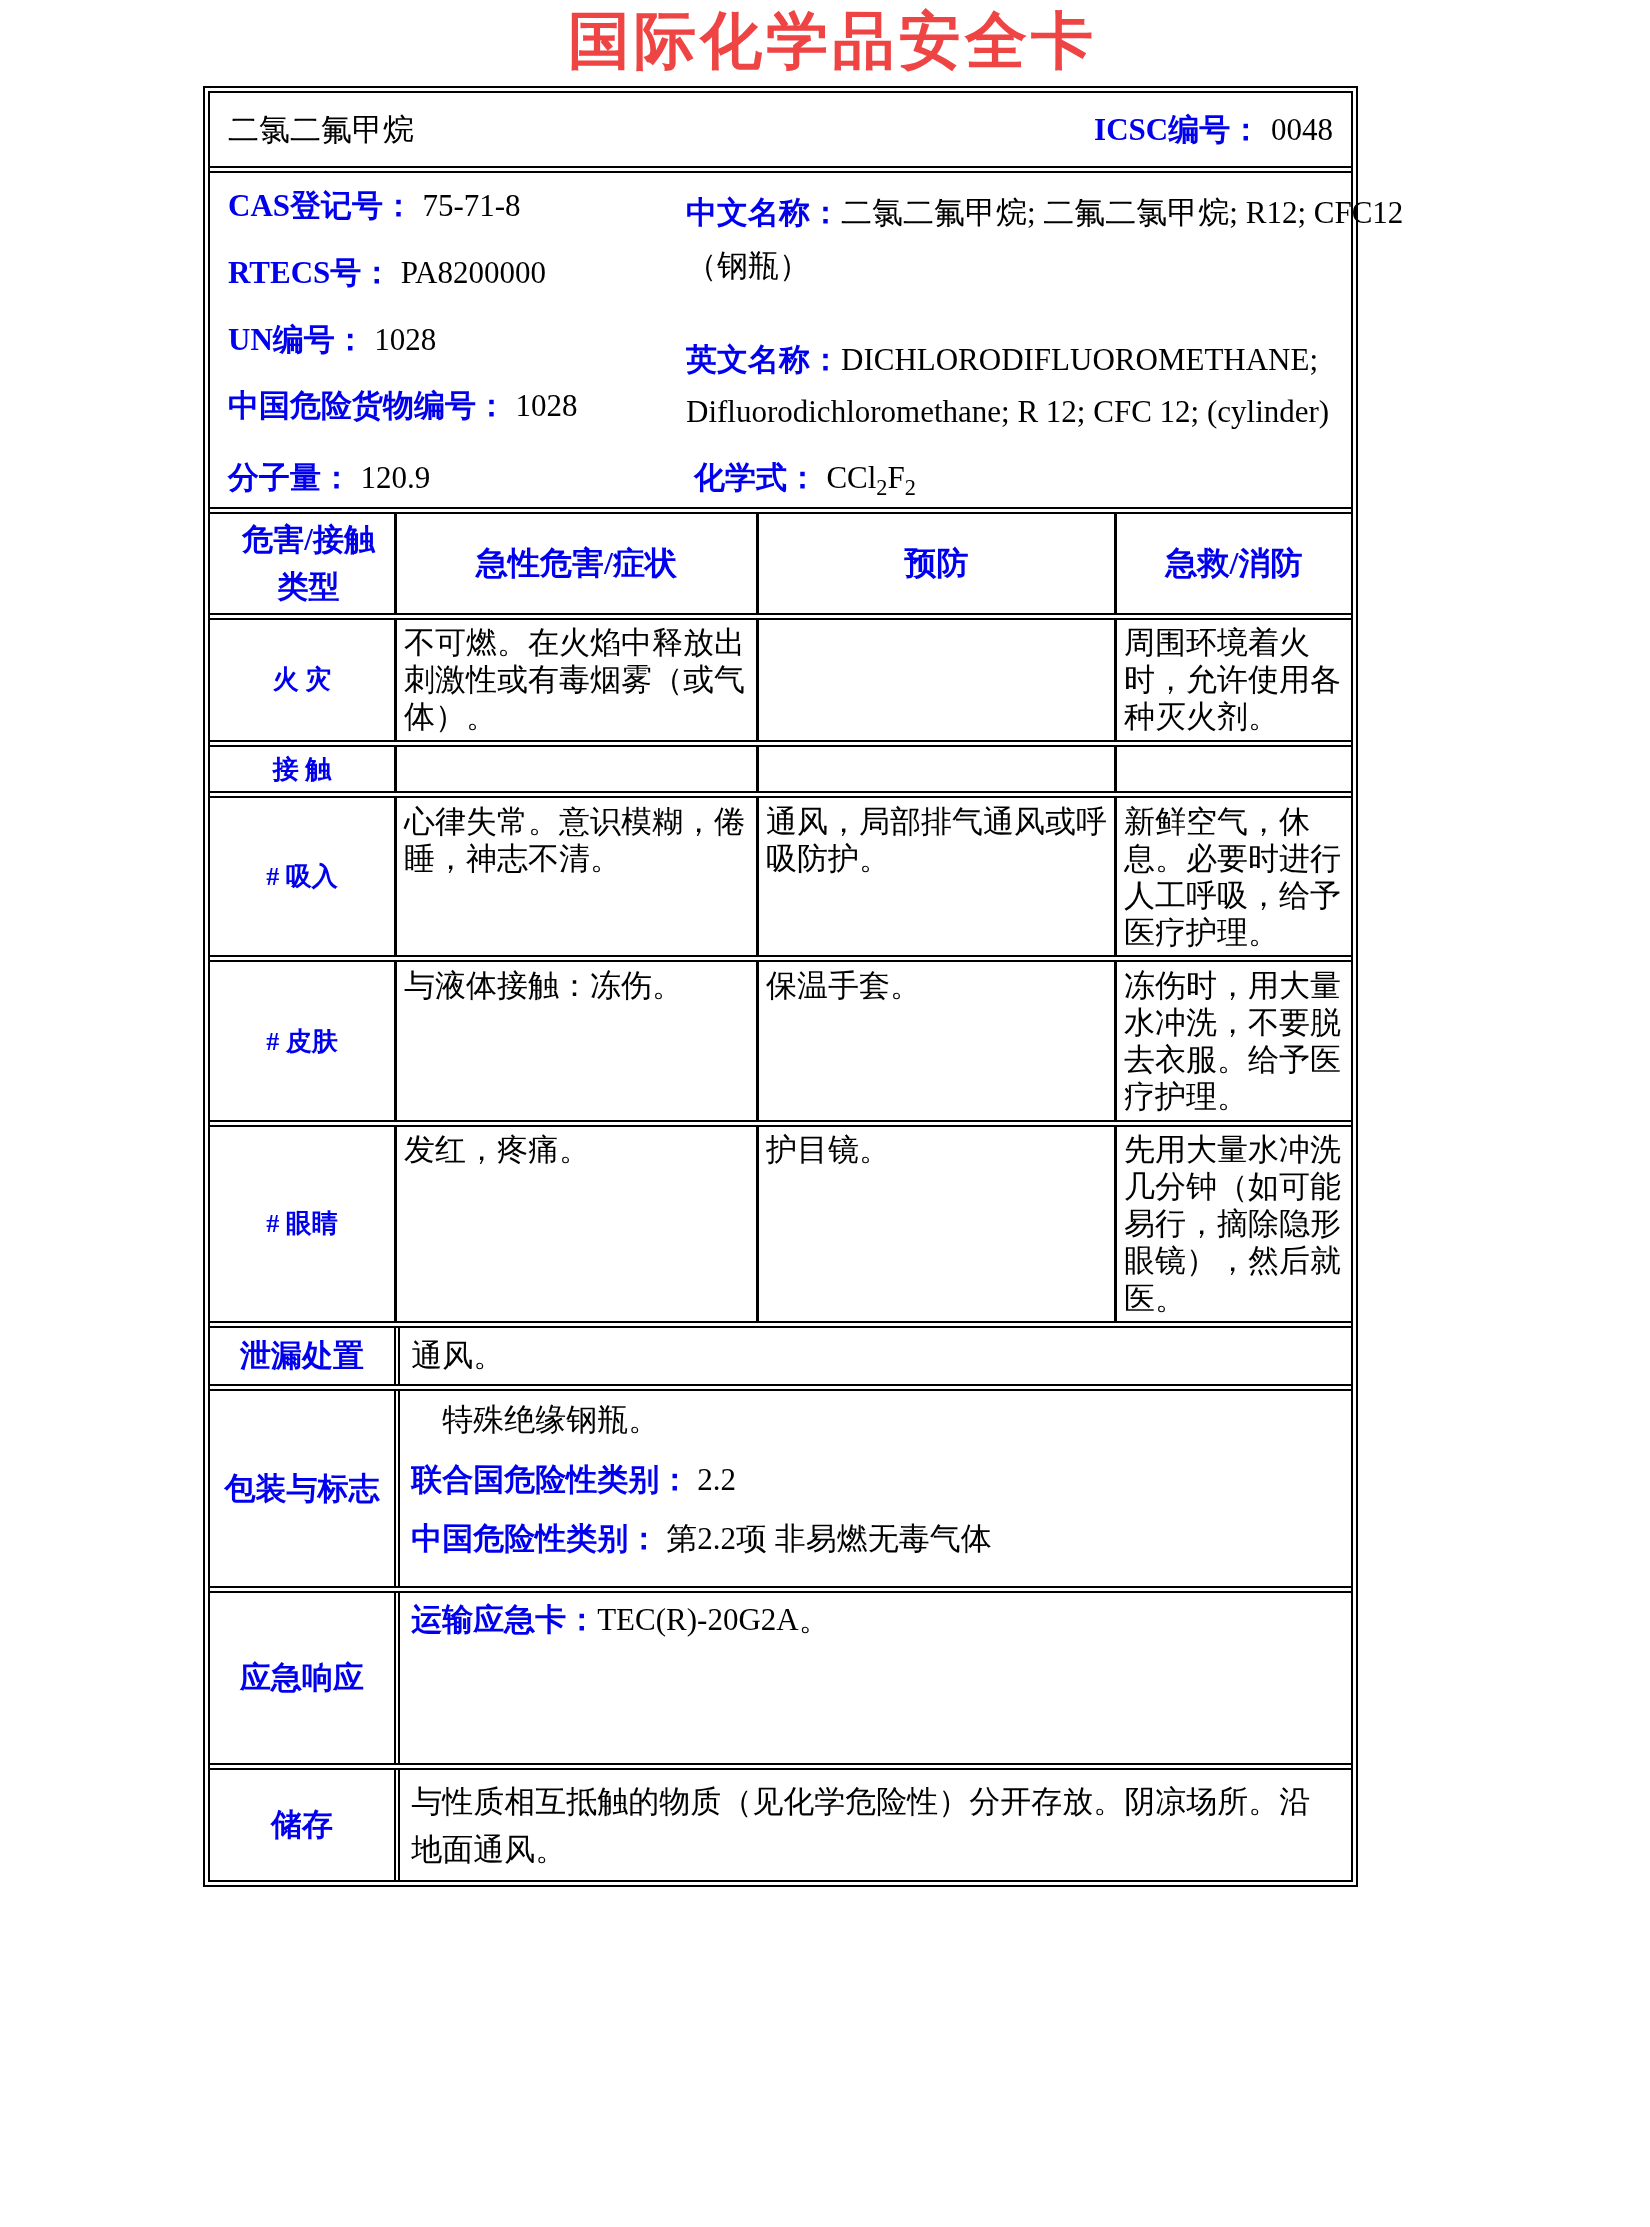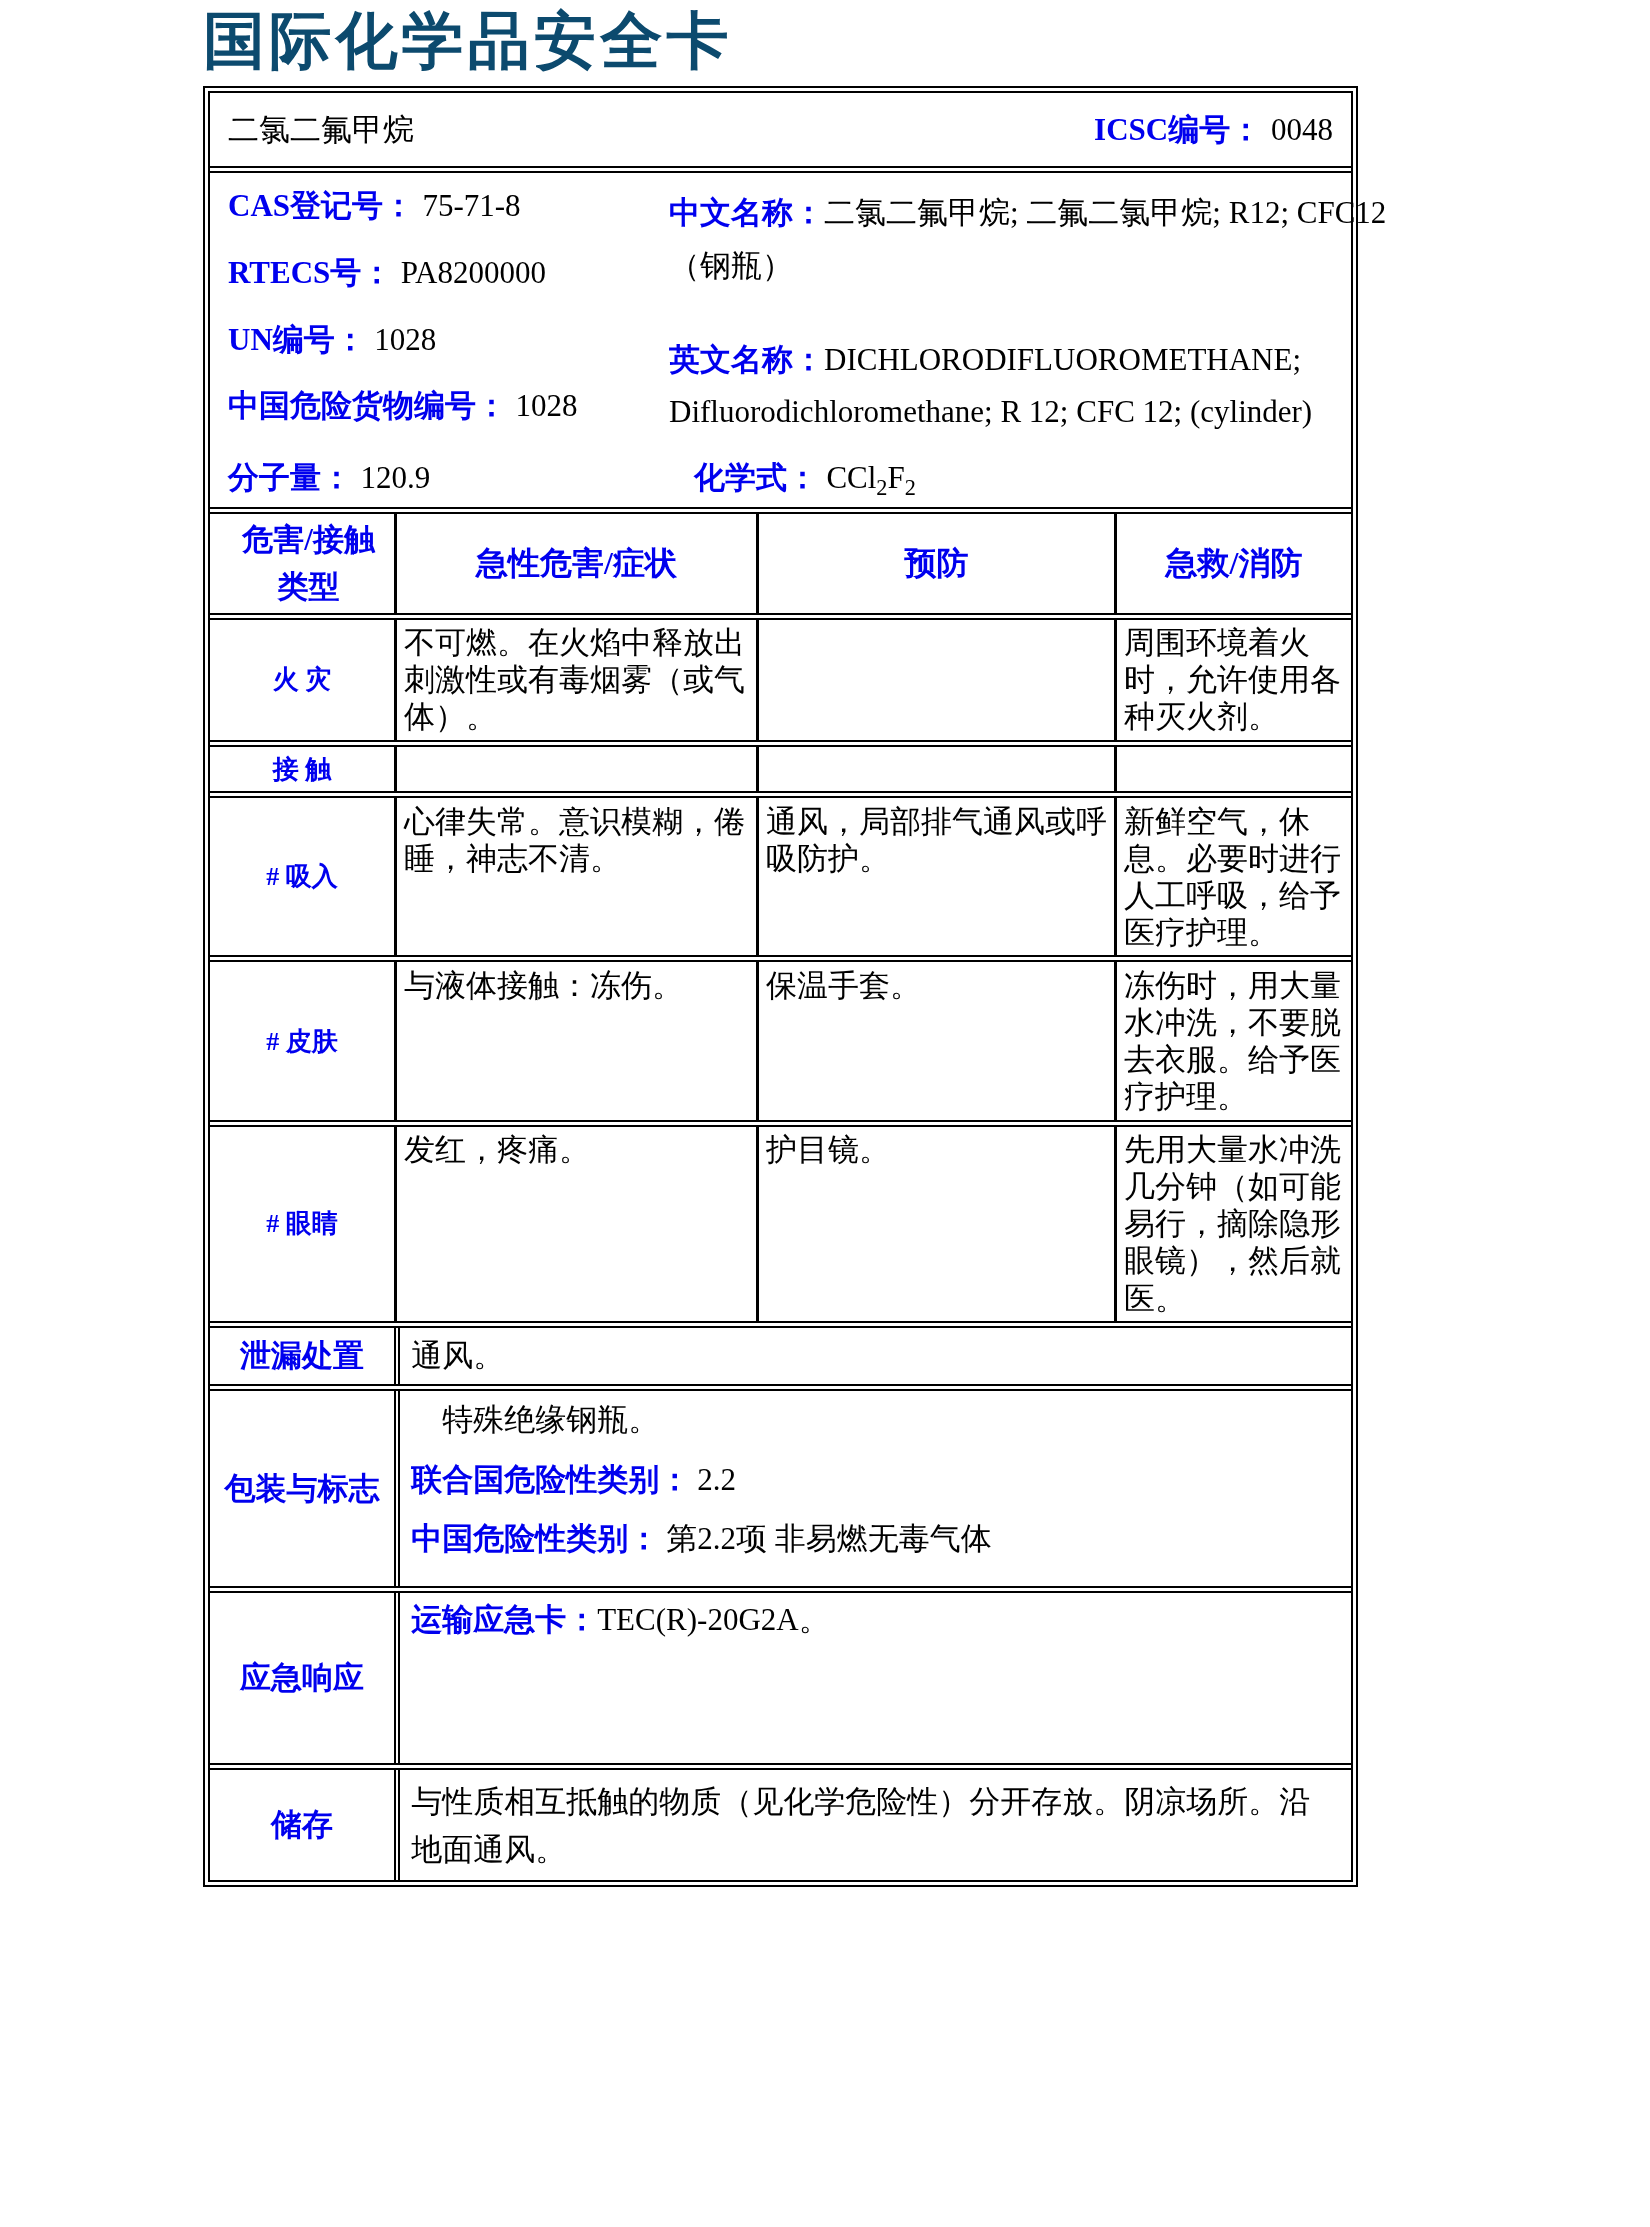--- a/index.html
+++ b/index.html
@@ -1,22 +1,22 @@
 <!DOCTYPE html>
 <html style="font-size:11.2px"><head>
 <meta charset="utf-8">
 <style>
   html,body{margin:0;padding:0;background:#ffffff;}
   body{
     width:1650px;height:2227px;position:relative;overflow:hidden;
     font-family:"Liberation Serif","DejaVu Serif",serif;color:#000;
   }
   .page-title{
-    margin:7px 0 9.8px 203px;width:1259px;
-    font-size:62px;line-height:1.12;font-weight:bold;color:#0c4a6e;
+    margin:7px 0 9.8px 203px;width:1259px;text-align:center;
+    font-size:62px;line-height:1.12;font-weight:bold;color:#ef4444;
     letter-spacing:4.2px;white-space:nowrap;
   }
   .card{
     margin-left:203px;width:1155px;box-sizing:border-box;
     border:7px double #000;background:#fff;
   }
   .row{border-top:7px double #000;box-sizing:border-box;position:relative;}
   .row:first-child{border-top:none;}
   .lbl{color:#0000ee;font-weight:bold;}
   .val{color:#000;}
@@ -24,21 +24,21 @@
   
   .r-a{min-height:73px;display:flex;align-items:center;justify-content:space-between;
        padding:5.6px 18px;font-size:31px;}
   .r-a .icsc .val{margin-left:9.8px;}
 
   
   .r-b{min-height:341px;padding:14px 0 11.2px 18px;font-size:31px;}
   .id-left{width:435px;}
   .id-field{margin-bottom:28px;line-height:1.25;}
   .id-field .val{margin-left:8.4px;}
-  .id-right{position:absolute;left:459px;top:14px;width:768px;line-height:1.7;}
+  .id-right{position:absolute;left:476px;top:14px;width:768px;line-height:1.7;}
   .cn-block{margin-bottom:41px;}
   .mw-line{position:absolute;left:18px;bottom:11.2px;line-height:1.2;}
   .formula-line{position:absolute;left:484px;bottom:11.2px;line-height:1.2;}
   .mw-line .val,.formula-line .val{margin-left:8.4px;}
   .formula-line sub{font-size:0.72em;line-height:0;}
 
   
   .hz{display:grid;grid-template-columns:184px 362px 358px auto;}
   .hz > div{box-sizing:border-box;}
   .hz .c2,.hz .c3,.hz .c4{border-left:3.5px solid #000;}

